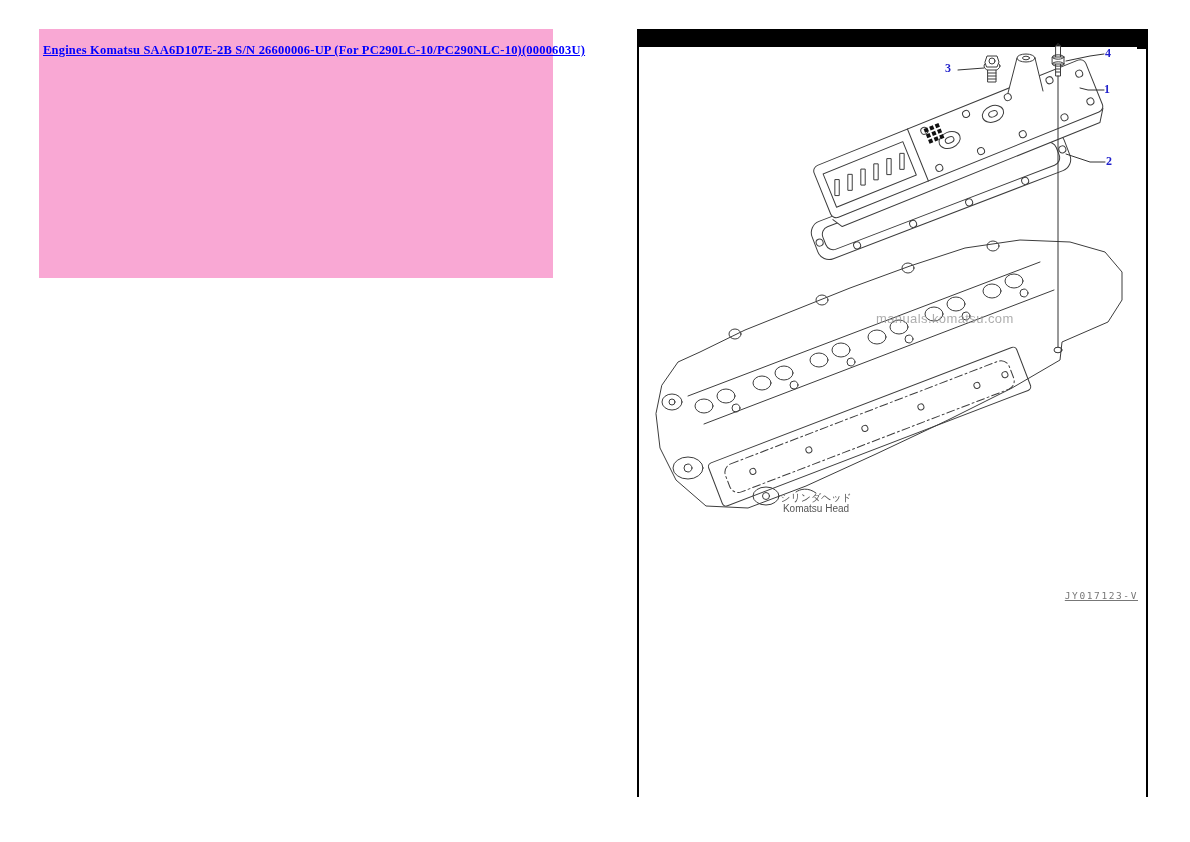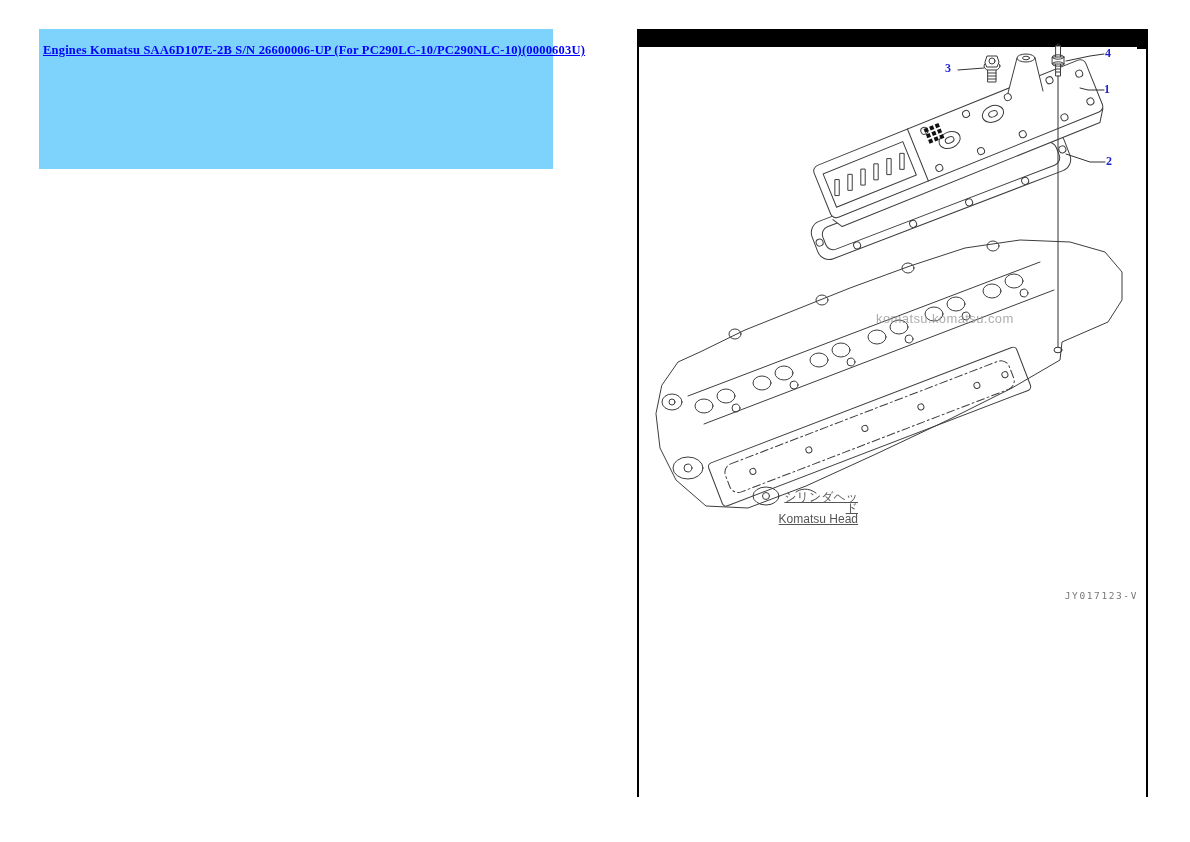--- a/index.html
+++ b/index.html
@@ -1,21 +1,21 @@
 <!DOCTYPE html>
 <html><head>
 <meta charset="utf-8">
 <style>
   html,body{margin:0;padding:0;background:#ffffff;}
   body{width:1190px;height:842px;position:relative;overflow:hidden;
        font-family:"Liberation Sans",sans-serif;}
   .abs{position:absolute;}
 
   
-  #header-banner{left:39px;top:29px;width:514px;height:140px;background:#7dd3fc;}
+  #header-banner{left:39px;top:29px;width:514px;height:249px;background:#f9a8d4;}
   #title-link{position:absolute;left:4px;top:14px;width:506px;
 
 
     font-family:"Liberation Serif",serif;font-weight:700;font-size:12.5px;
     color:#0000ff;text-decoration:underline;white-space:nowrap;letter-spacing:0.2px;}
 
   
   #diagram-header-bar{left:637px;top:29px;width:511px;height:18px;background:#000;}
   #frame-left{left:637px;top:47px;width:2px;height:750px;background:#000;}
   #frame-right{left:1146px;top:47px;width:2px;height:750px;background:#000;}
@@ -27,24 +27,24 @@
   
   .callout{position:absolute;color:#2222cc;font-size:12px;line-height:12px;
            font-family:"Liberation Serif",serif;font-weight:700;}
   #callout-1{left:1104px;top:83px;}
   #callout-2{left:1106px;top:155px;}
   #callout-3{left:945px;top:62px;}
   #callout-4{left:1105px;top:47px;}
 
   #watermark{left:876px;top:311px;width:140px;font-size:13px;color:#999999;
              letter-spacing:0.4px;opacity:0.8;}
-  #caption-block{left:774px;top:492px;width:84px;text-align:right;color:#555555;
-                 font-size:12px;line-height:11px;text-decoration:underline;}
+  #caption-block{left:774px;top:492px;width:84px;text-align:center;color:#555555;
+                 font-size:10px;line-height:11px;}
   #drawing-code{left:1058px;top:590px;width:80px;text-align:right;color:#777777;
-                font-size:9.5px;letter-spacing:1.6px;font-family:"DejaVu Sans Mono",monospace;}
+                font-size:9.5px;letter-spacing:1.6px;font-family:"DejaVu Sans Mono",monospace;text-decoration:underline;}
 </style>
 </head>
 <body>
 
 <div class="abs" id="header-banner">
   <a href="#" id="title-link">Engines Komatsu SAA6D107E-2B S/N 26600006-UP (For PC290LC-10/PC290NLC-10)(0000603U)</a>
 </div>
 
 <div class="abs" id="diagram-header-bar"></div>
 <div class="abs" id="frame-left"></div>
@@ -201,20 +201,20 @@
     <line x1="1058" y1="76" x2="1058" y2="347"></line>
     <ellipse cx="1058" cy="350" rx="4" ry="2.8"></ellipse>
   </g>
 </svg>
 
 <div class="callout" id="callout-1">1</div>
 <div class="callout" id="callout-2">2</div>
 <div class="callout" id="callout-3">3</div>
 <div class="callout" id="callout-4">4</div>
 
-<div class="abs" id="watermark">komatsu.komatsu.com</div>
+<div class="abs" id="watermark">manuals.komatsu.com</div>
 
 <div class="abs" id="caption-block">
   <div>シリンダヘッド</div>
   <div>Komatsu Head</div>
 </div>
 
 <div class="abs" id="drawing-code">JY017123-V</div>
 
 </body></html>

